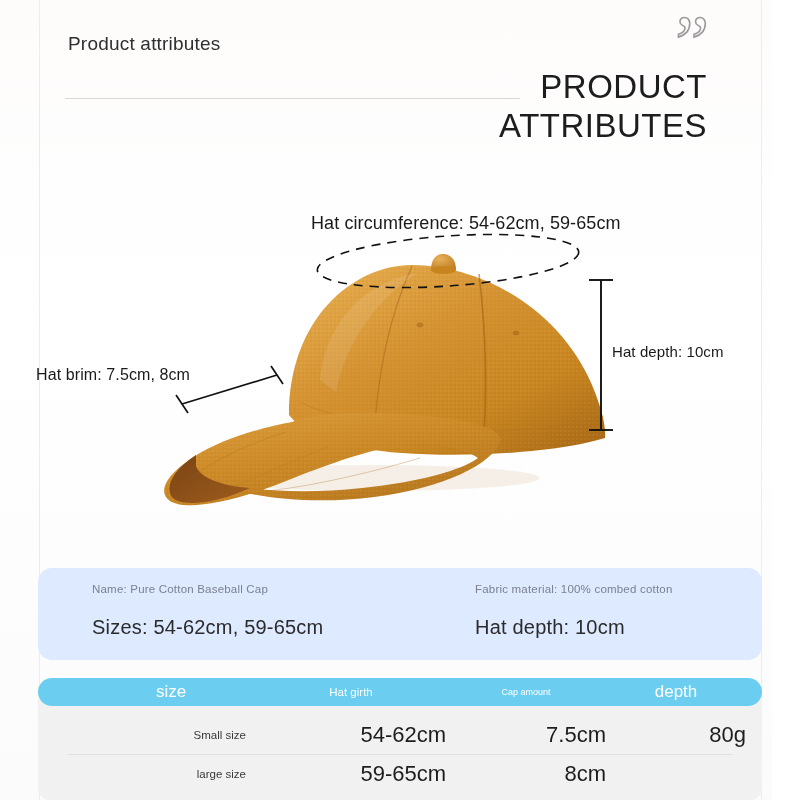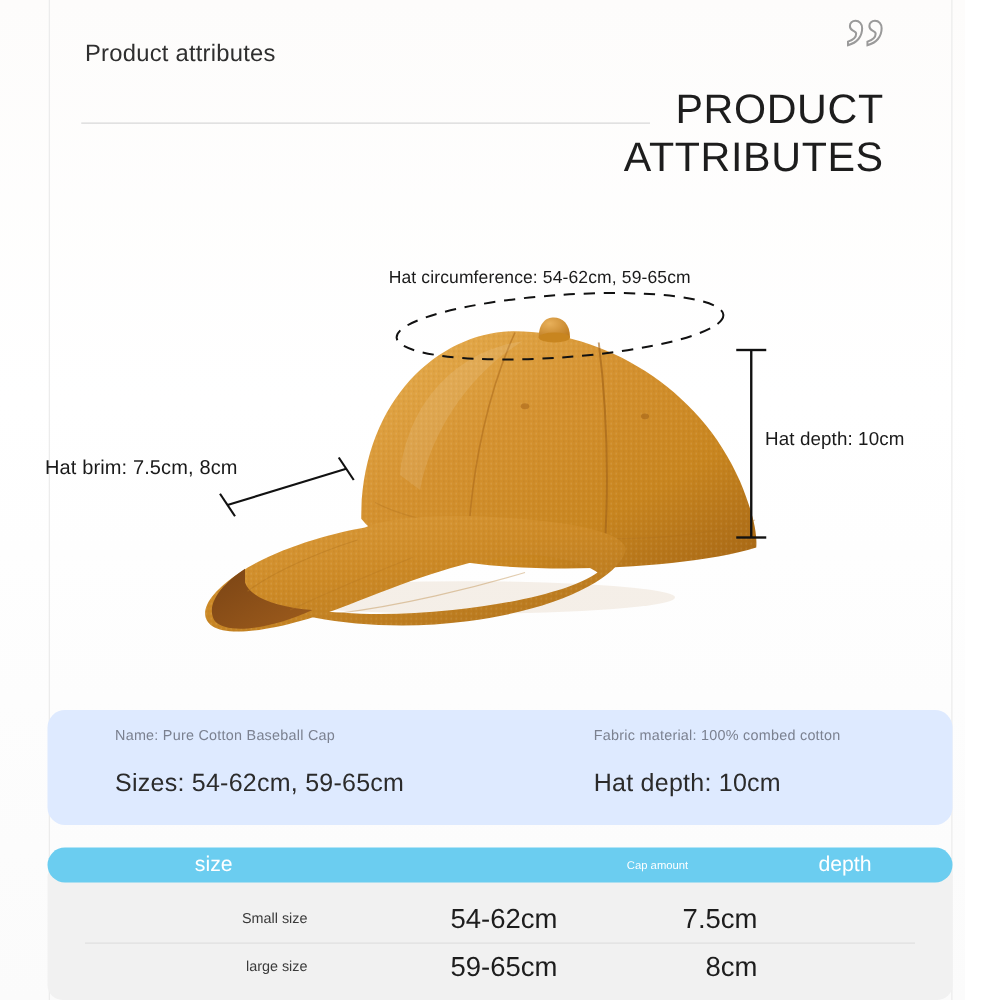--- a/index.html
+++ b/index.html
@@ -76,21 +76,21 @@
   
   .stage {
     position: absolute;
     left: 0;
     top: 170px;
     width: 800px;
     height: 380px;
   }
   .ann {
     position: absolute;
-    font-size: 14px;
+    font-size: 18px;
     color: #1a1a1a;
     white-space: nowrap;
     letter-spacing: .1px;
   }
   .ann-circ  { left: 311px; top: 43px; }
   .ann-brim  { left: 36px;  top: 196px; font-size: 16px; }
   .ann-depth { left: 612px; top: 173px; font-size: 15px; }
 
   svg.hat-svg {
     position: absolute;
@@ -331,28 +331,30 @@
     <div class="info-cell info-small ip-c2 ip-r1">Fabric material: 100% combed cotton</div>
     <div class="info-cell info-large ip-c1 ip-r2">Sizes: 54-62cm, 59-65cm</div>
     <div class="info-cell info-large ip-c2 ip-r2">Hat depth: 10cm</div>
   </div>
 
   <div class="table-wrap">
     <div class="tbl-body"></div>
 
     <div class="tbl-head">
       <div class="th th-size">size</div>
+      <div class="th th-girth">Hat girth</div>
       <div class="th th-amount">Cap amount</div>
       <div class="th th-weight">depth</div>
     </div>
 
     <div class="tbl-row r1">
       <div class="td td-label">Small size</div>
       <div class="td td-girth">54-62cm</div>
       <div class="td td-amount">7.5cm</div>
+      <div class="td td-weight">80g</div>
     </div>
 
     <div class="row-sep"></div>
 
     <div class="tbl-row r2">
       <div class="td td-label">large size</div>
       <div class="td td-girth">59-65cm</div>
       <div class="td td-amount">8cm</div>
     </div>
   </div>

